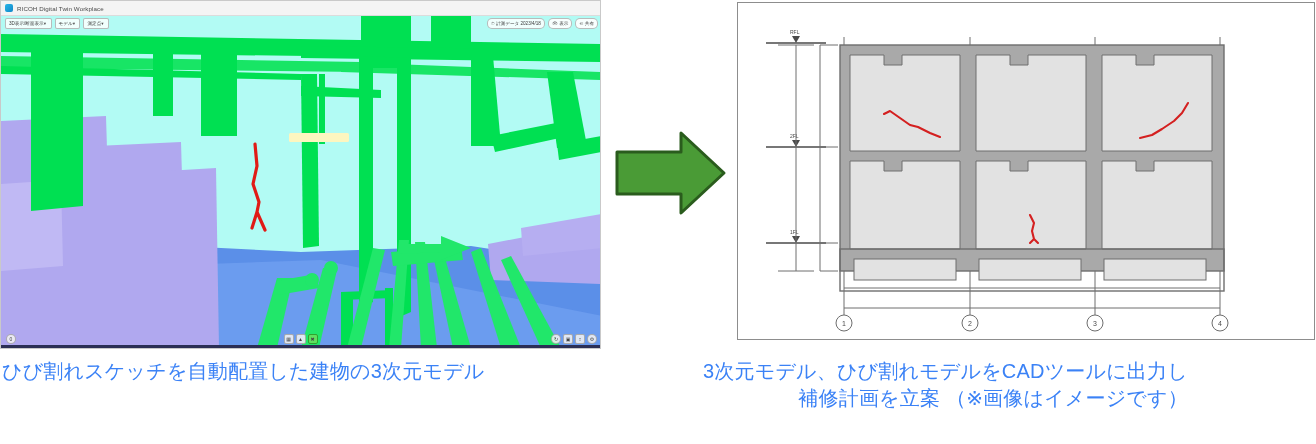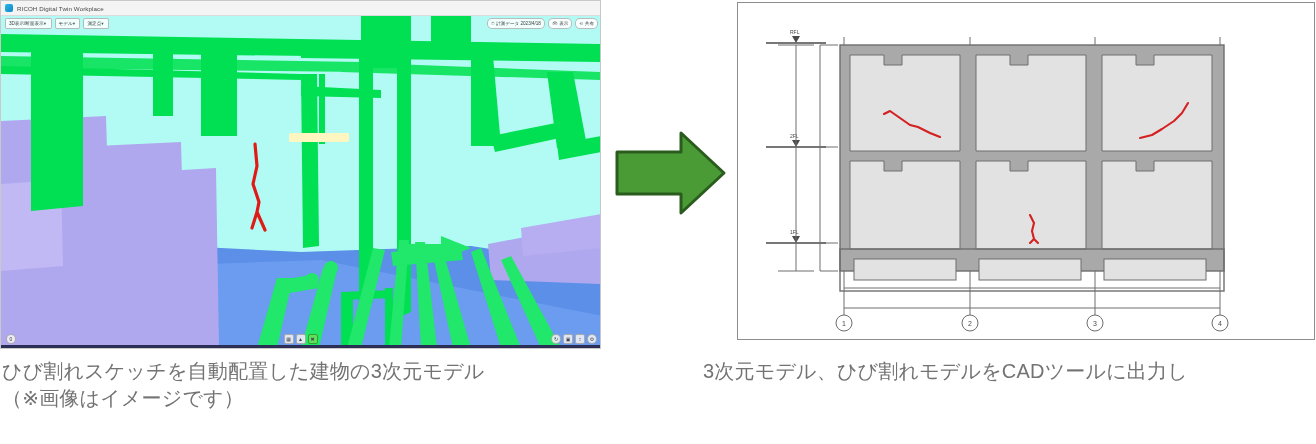--- a/index.html
+++ b/index.html
@@ -82,21 +82,21 @@
 
   
   .cad{
     position:absolute;left:737px;top:2px;width:578px;height:338px;
     background:#ffffff;border:1px solid #8d8d8d;box-sizing:border-box;
   }
   .cad svg{display:block;}
 
   
   .cap{
-    position:absolute;font-size:20px;color:#737373;line-height:1.35;
+    position:absolute;font-size:20px;color:#3b82f6;line-height:1.35;
     white-space:nowrap;letter-spacing:.2px;
   }
   .cap.left{left:2px;top:358px;}
   .cap.right{left:703px;top:358px;text-align:right;}
   .cap div{display:block;}
 </style>
 </head>
 <body>
 
 <div class="stage">
@@ -326,20 +326,20 @@
         <g>
           <circle cx="482" cy="320" r="8" fill="#ffffff" stroke="#6e6e6e" stroke-width="1"></circle>
           <text x="482" y="323" font-size="7" fill="#4a4a4a" text-anchor="middle" font-family="Liberation Sans, sans-serif">4</text>
         </g>
       </g>
     </svg>
   </div>
 
   <div class="cap left">
     <div>ひび割れスケッチを自動配置した建物の3次元モデル</div>
-    <div>（※画像はイメージです）</div>
   </div>
 
   <div class="cap right">
     <div>3次元モデル、ひび割れモデルをCADツールに出力し</div>
+    <div>補修計画を立案 （※画像はイメージです）</div>
   </div>
 
 </div>
 
 </body></html>

